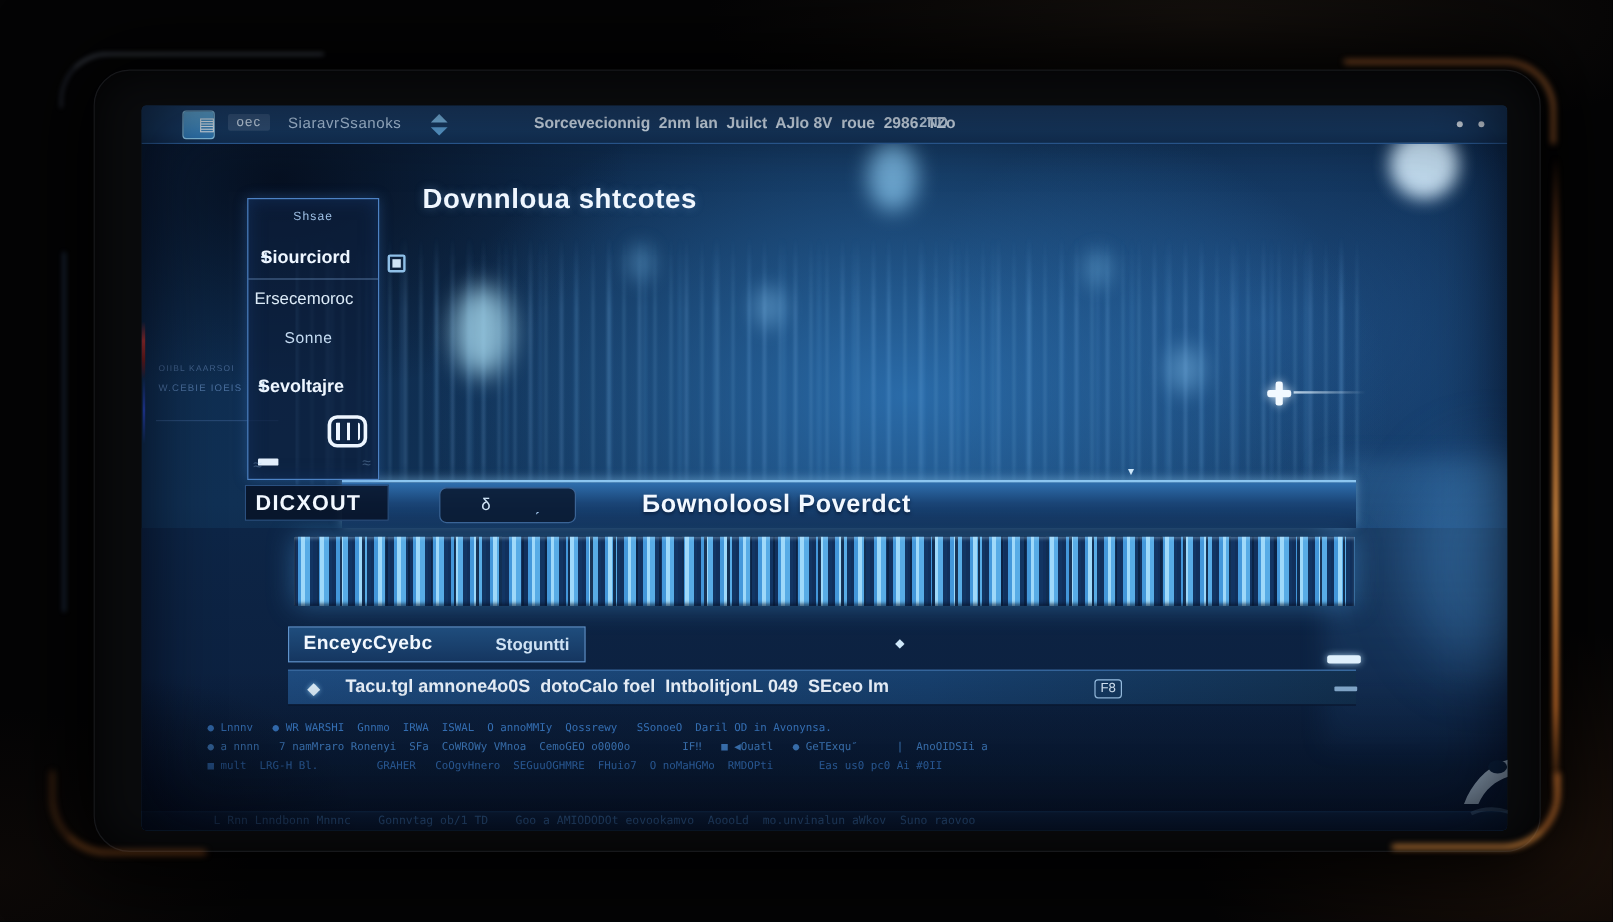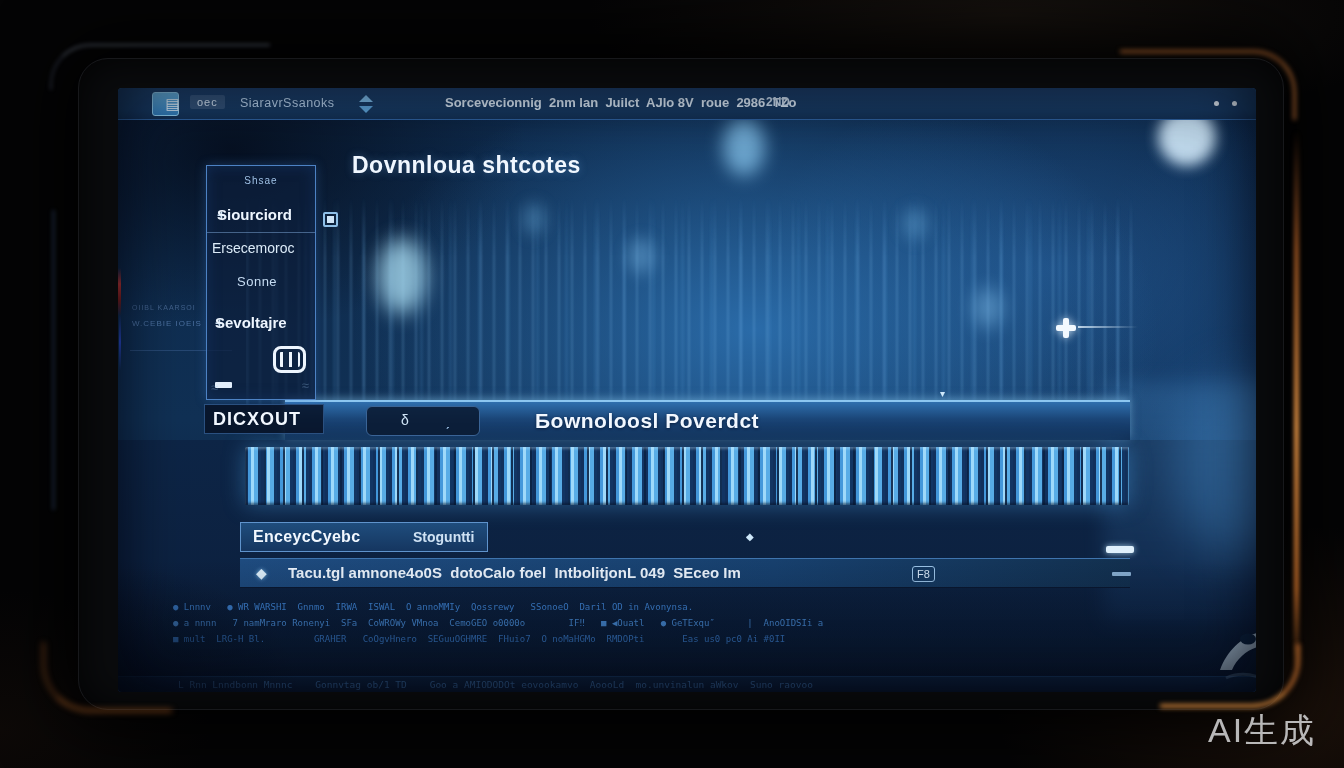--- a/index.html
+++ b/index.html
@@ -288,14 +288,13 @@
 
     <svg class="eyelogo" viewBox="0 0 48 64" width="48" height="64">
       <path d="M4,46 C12,24 30,10 46,8 L46,22 C34,24 22,32 16,46 Z" fill="#cfe9fc" opacity="0.95"></path>
       <ellipse cx="32" cy="15" rx="8" ry="5.5" fill="#0d2847"></ellipse>
       <path d="M10,54 C20,49 34,49 44,54" stroke="rgba(150,200,240,.4)" stroke-width="3" fill="none"></path>
     </svg>
 
     <div class="overlay"></div>
   </div>
 
-  <div class="watermark">AI生成</div>
 </div>
 
 </body></html>

